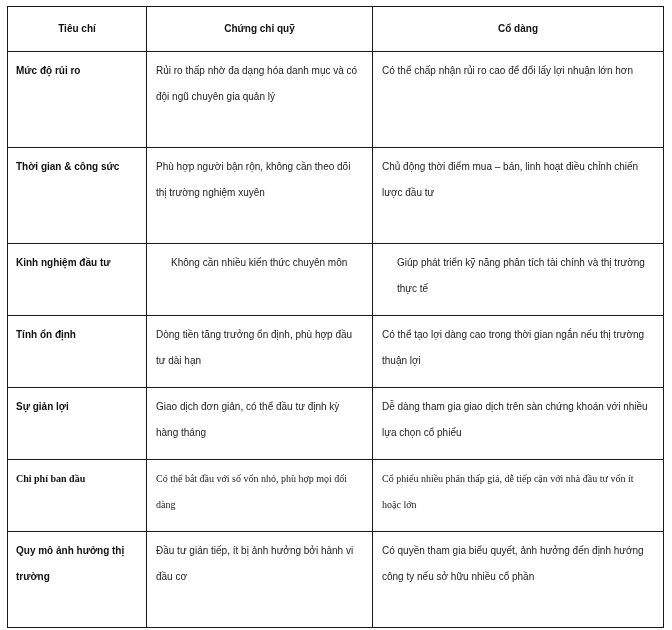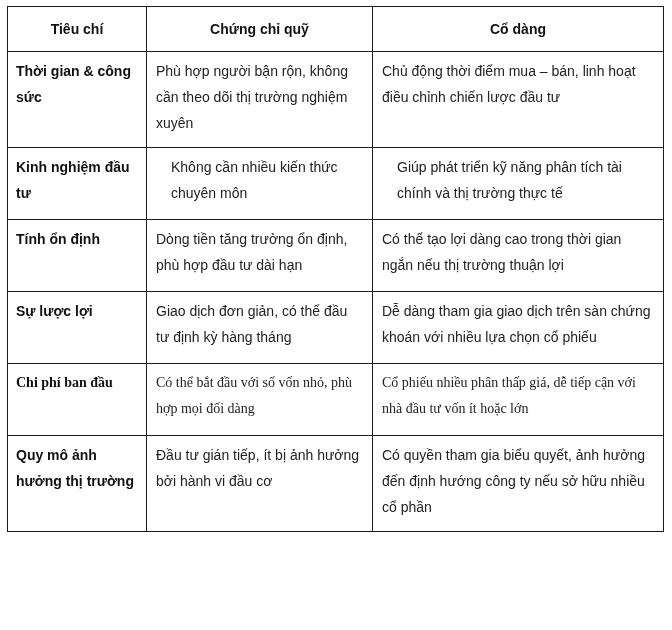--- a/index.html
+++ b/index.html
@@ -21,21 +21,21 @@
       top: 6px;
     }
     table.cmp {
       border-collapse: collapse;
       table-layout: fixed;
       width: 656px;
     }
     table.cmp th, table.cmp td {
       border: 1.5px solid #1a1a1a;
       vertical-align: top;
-      font-size: 14px;
+      font-size: 10px;
       line-height: 26px;
       text-align: left;
     }
     table.cmp th {
       font-weight: bold;
       text-align: center;
       vertical-align: middle;
       color: #111111;
       height: 44px;
       padding: 0 8px;
@@ -70,37 +70,42 @@
         <col class="c3">
     </colgroup>
     <thead>
       <tr>
         <th>Tiêu chí</th>
         <th>Chứng chỉ quỹ</th>
         <th>Cổ dàng</th>
       </tr>
     </thead>
     <tbody>
+      <tr class="r1">
+        <td class="crit">Mức độ rủi ro</td>
+        <td>Rủi ro thấp nhờ đa dạng hóa danh mục và có đội ngũ chuyên gia quản lý</td>
+        <td>Có thể chấp nhận rủi ro cao để đổi lấy lợi nhuận lớn hơn</td>
+      </tr>
       <tr class="r2">
         <td class="crit">Thời gian &amp; công sức</td>
         <td>Phù hợp người bận rộn, không cần theo dõi thị trường nghiệm xuyên</td>
         <td>Chủ động thời điểm mua – bán, linh hoạt điều chỉnh chiến lược đầu tư</td>
       </tr>
       <tr class="r3">
         <td class="crit">Kinh nghiệm đầu tư</td>
         <td>Không cần nhiều kiến thức chuyên môn</td>
         <td>Giúp phát triển kỹ năng phân tích tài chính và thị trường thực tế</td>
       </tr>
       <tr class="r4">
         <td class="crit">Tính ổn định</td>
         <td>Dòng tiền tăng trưởng ổn định, phù hợp đầu tư dài hạn</td>
         <td>Có thể tạo lợi dàng cao trong thời gian ngắn nếu thị trường thuận lợi</td>
       </tr>
       <tr class="r5">
-        <td class="crit">Sự lược lợi</td>
+        <td class="crit">Sự giản lợi</td>
         <td>Giao dịch đơn giản, có thể đầu tư định kỳ hàng tháng</td>
         <td>Dễ dàng tham gia giao dịch trên sàn chứng khoán với nhiều lựa chọn cổ phiếu</td>
       </tr>
       <tr class="r6">
         <td class="crit">Chi phí ban đầu</td>
         <td>Có thể bắt đầu với số vốn nhỏ, phù hợp mọi đối dàng</td>
         <td>Cổ phiếu nhiều phân thấp giá, dễ tiếp cận với nhà đầu tư vốn ít hoặc lớn</td>
       </tr>
       <tr class="r7">
         <td class="crit">Quy mô ảnh hưởng thị trường</td>

